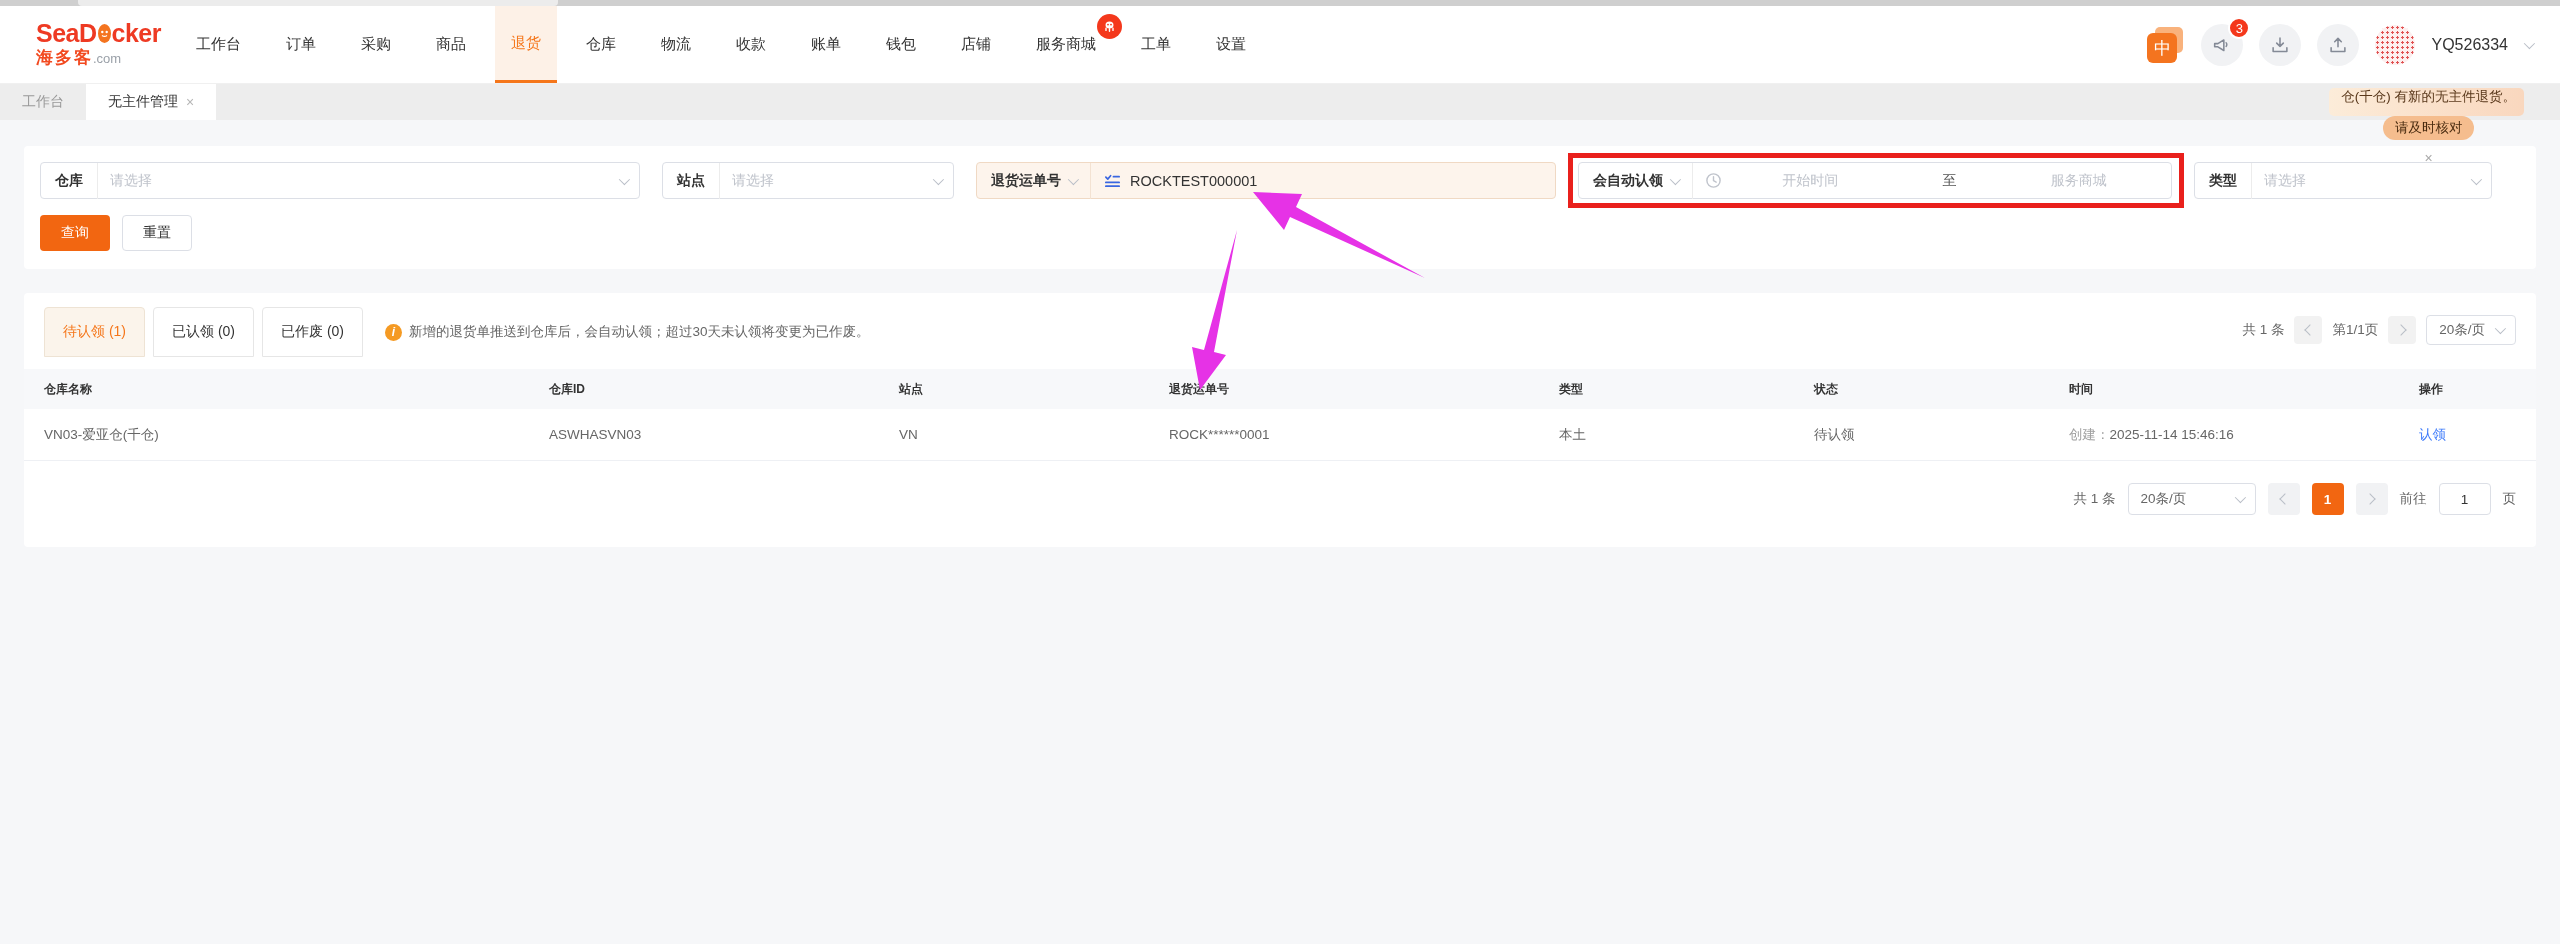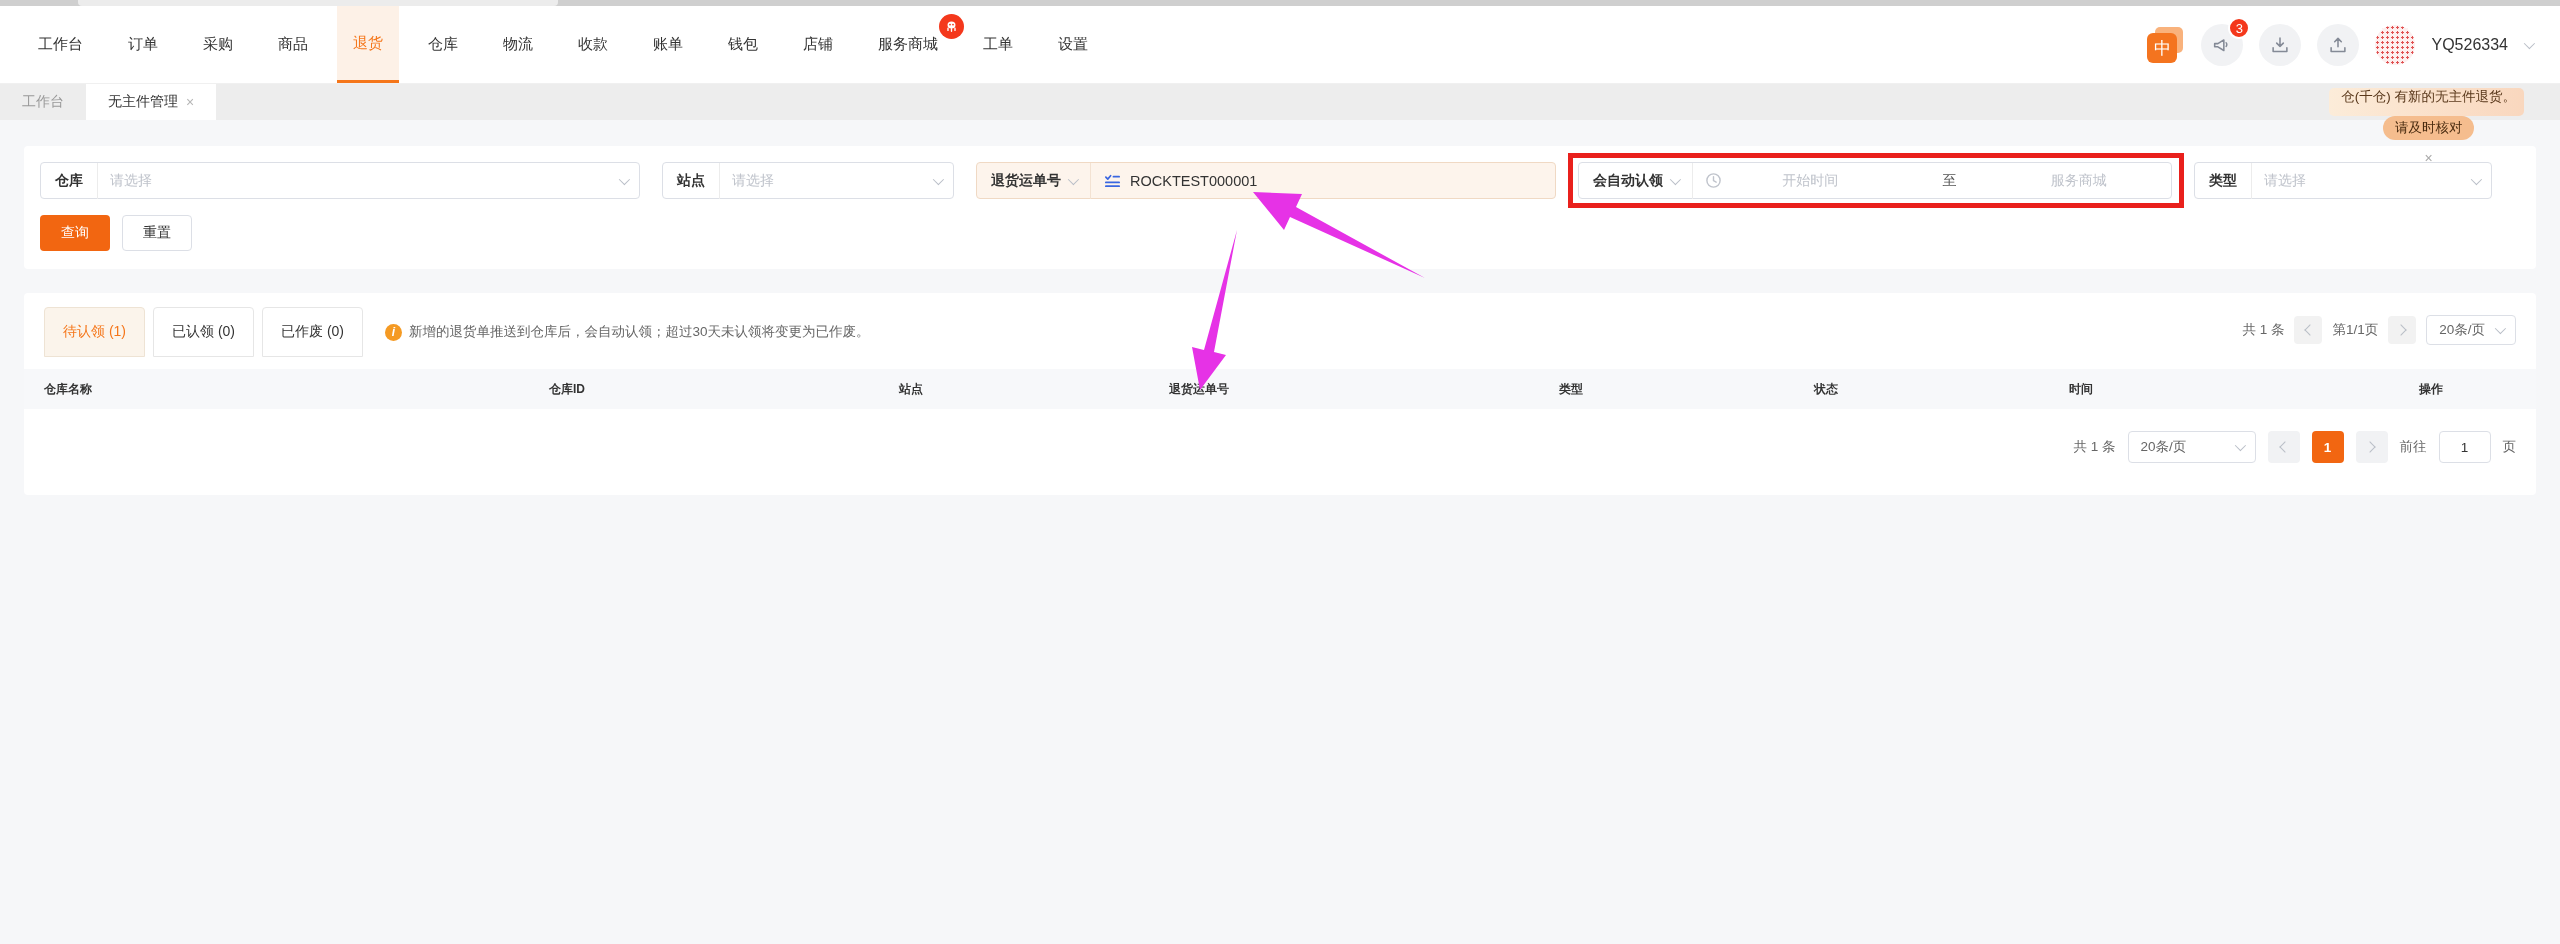--- a/index.html
+++ b/index.html
@@ -102,20 +102,34 @@
   .overlay { position:absolute; left:0; top:0; width:2560px; height:944px; pointer-events:none; z-index:60; }
 </style>
 </head>
 <body>
 
 <div class="browser-strip">
     <div class="lighter"></div>
   </div>
 
 <header class="topbar">
+  <div class="logo">
+    <div class="logo-line1">
+      <span>SeaD</span>
+        <span class="logo-o">
+          <svg width="13" height="13" viewBox="0 0 13 13">
+            <circle cx="4.3" cy="5" r="1.2" fill="#fff"></circle>
+            <circle cx="8.7" cy="5" r="1.2" fill="#fff"></circle>
+            <path d="M4 8.4 Q6.5 10.4 9 8.4" stroke="#fff" stroke-width="1.3" fill="none"></path>
+          </svg>
+        </span>
+        <span>cker</span>
+    </div>
+    <div class="logo-line2"><span class="logo-cn">海多客</span><span class="logo-com">.com</span></div>
+  </div>
   <nav>
     <div class="nav-item">工作台</div>
     <div class="nav-item">订单</div>
     <div class="nav-item">采购</div>
     <div class="nav-item">商品</div>
     <div class="nav-item active">退货</div>
     <div class="nav-item">仓库</div>
     <div class="nav-item">物流</div>
     <div class="nav-item">收款</div>
     <div class="nav-item">账单</div>
@@ -270,20 +284,30 @@
       <div>仓库名称</div>
       <div>仓库ID</div>
       <div>站点</div>
       <div>退货运单号</div>
       <div>类型</div>
       <div>状态</div>
       <div>时间</div>
       <div class="cell-right">操作</div>
     </div>
 
+    <div class="grid8 tbl-row">
+      <div>VN03-爱亚仓(千仓)</div>
+      <div>ASWHASVN03</div>
+      <div>VN</div>
+      <div>ROCK******0001</div>
+      <div>本土</div>
+      <div>待认领</div>
+      <div><span class="time-label">创建：</span><span>2025-11-14 15:46:16</span></div>
+      <div class="cell-right"><span class="link">认领</span></div>
+    </div>
 
     <div class="pager">
       <span>共 1 条</span>
       <span class="size-select">
         <span>20条/页</span>
         <span class="chev"></span>
       </span>
       <span class="pg-btn">
           <span class="chev left"></span>
         </span>

